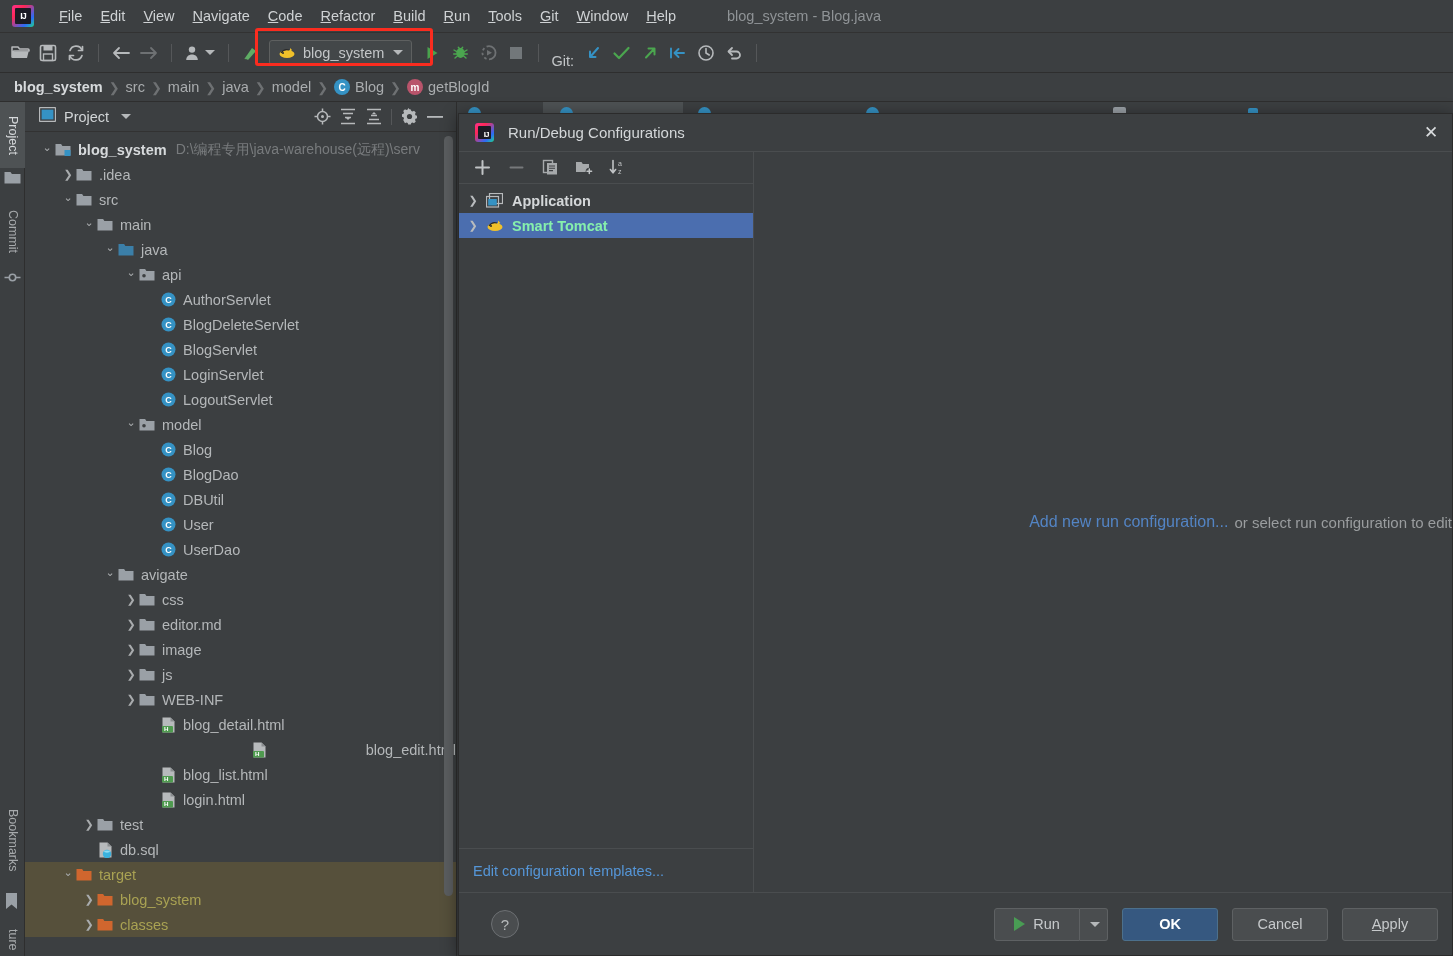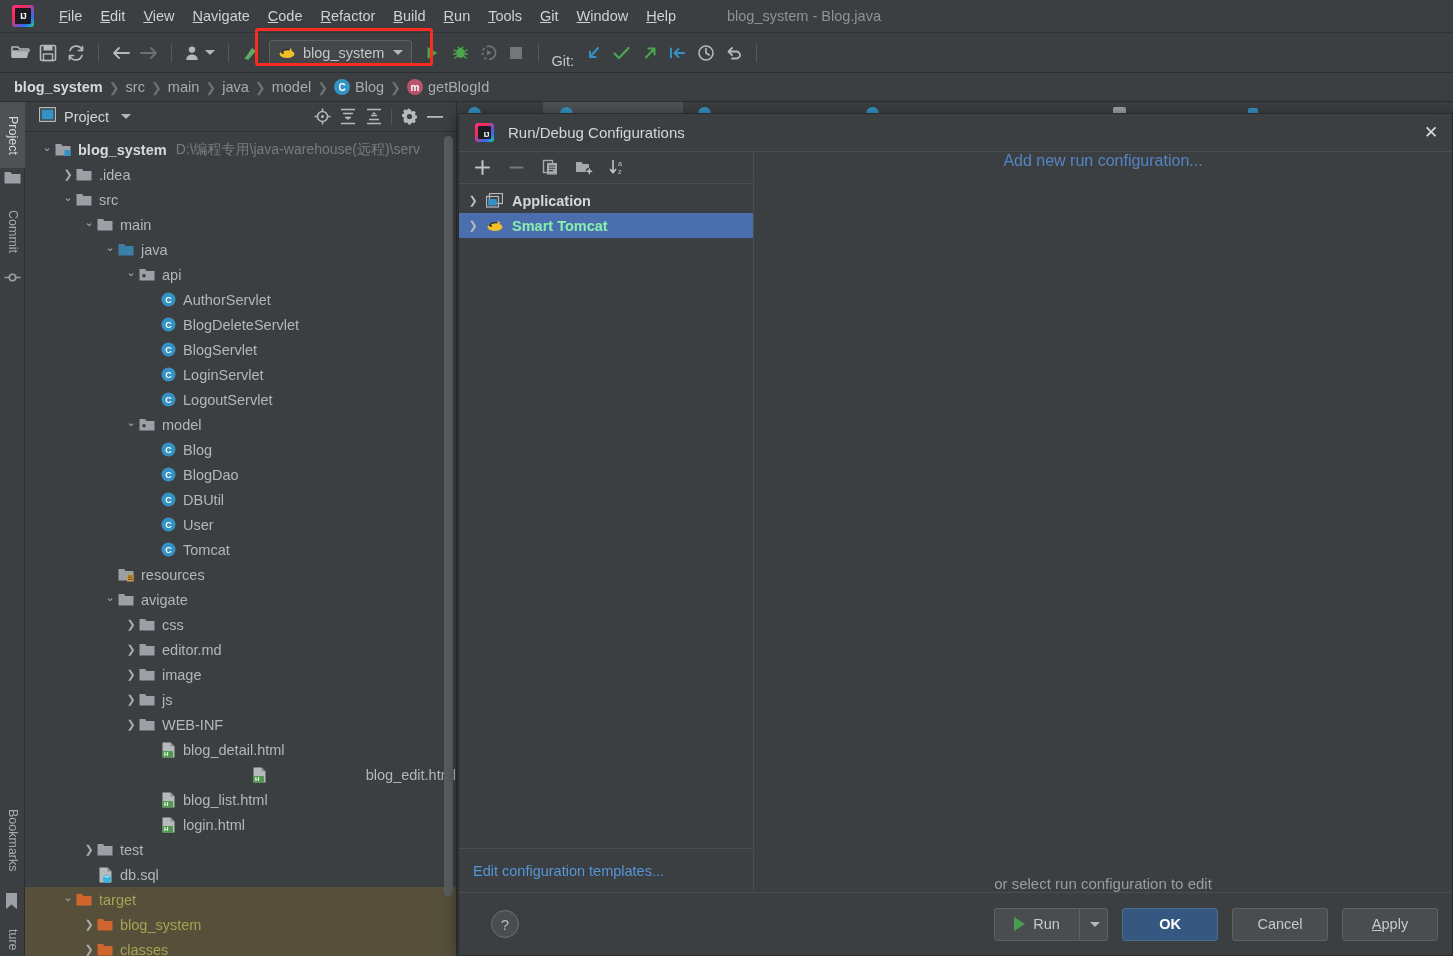--- a/index.html
+++ b/index.html
@@ -193,21 +193,21 @@
   .cfg-row .arrow { color: #b9bcbe; }
   .cfg-label { color: #d4d7d9; font-weight: bold; margin-left: 3px; }
   .cfg-row.selected .cfg-label { color: #86efac; }
   .dlg-left-footer {
     height: 44px; border-top: 1px solid #4a4d4f; display: flex; align-items: center;
     padding-left: 14px; flex: none;
   }
   .link { color: #5596d8; font-size: 14.5px; cursor: default; }
 
   .dlg-right {
-    flex: 1; display: flex; flex-direction: column; align-items: center; justify-content: space-between;
+    flex: 1; display: flex; align-items: center; justify-content: flex-end;
     gap: 6px;
   }
   .dlg-right .addlink { color: #5384c4; font-size: 16px; }
   .dlg-right .hint { color: #9a9d9f; font-size: 15px; }
 
   .dlg-footer {
     height: 63px; border-top: 1px solid #4a4d4f;
     display: flex; align-items: center; padding: 0 14px; flex: none;
   }
   .help-btn {
@@ -661,32 +661,21 @@
           <span class="rlabel">User</span>
         </div>
         <div class="row" style="padding-left: 119px;">
           <span class="arrow blank"></span>
           <span class="ricon">
             <svg width="17" height="17" viewBox="0 0 17 17">
               <circle cx="8.5" cy="8.5" r="7" fill="#3592c4"></circle>
               <text x="8.5" y="12" text-anchor="middle" fill="#fff" font-size="9" font-weight="bold" font-family="Liberation Sans">C</text>
             </svg>
           </span>
-          <span class="rlabel">Tomcat</span>
-        </div>
-        <div class="row" style="padding-left: 77px;">
-          <span class="arrow blank"></span>
-          <span class="ricon">
-            <svg width="17" height="15" viewBox="0 0 17 15">
-              <path d="M0.5 2h5.6l1.3 2h8.1v9.5H.5z" fill="#9aa0a6"></path>
-              <rect x="9" y="7.5" width="6.5" height="7" fill="#d9a441"></rect>
-              <path d="M9.8 9h5M9.8 10.8h5M9.8 12.6h5" stroke="#6b5018" stroke-width="1"></path>
-            </svg>
-          </span>
-          <span class="rlabel">resources</span>
+          <span class="rlabel">UserDao</span>
         </div>
         <div class="row" style="padding-left: 77px;">
           <span class="arrow" style="padding-bottom: 5px;">⌄</span>
           <span class="ricon">
             <svg width="17" height="15" viewBox="0 0 17 15">
               <path d="M0.5 2h5.6l1.3 2h8.1v9.5H.5z" fill="#9aa0a6"></path>
             </svg>
           </span>
           <span class="rlabel">avigate</span>
         </div>

